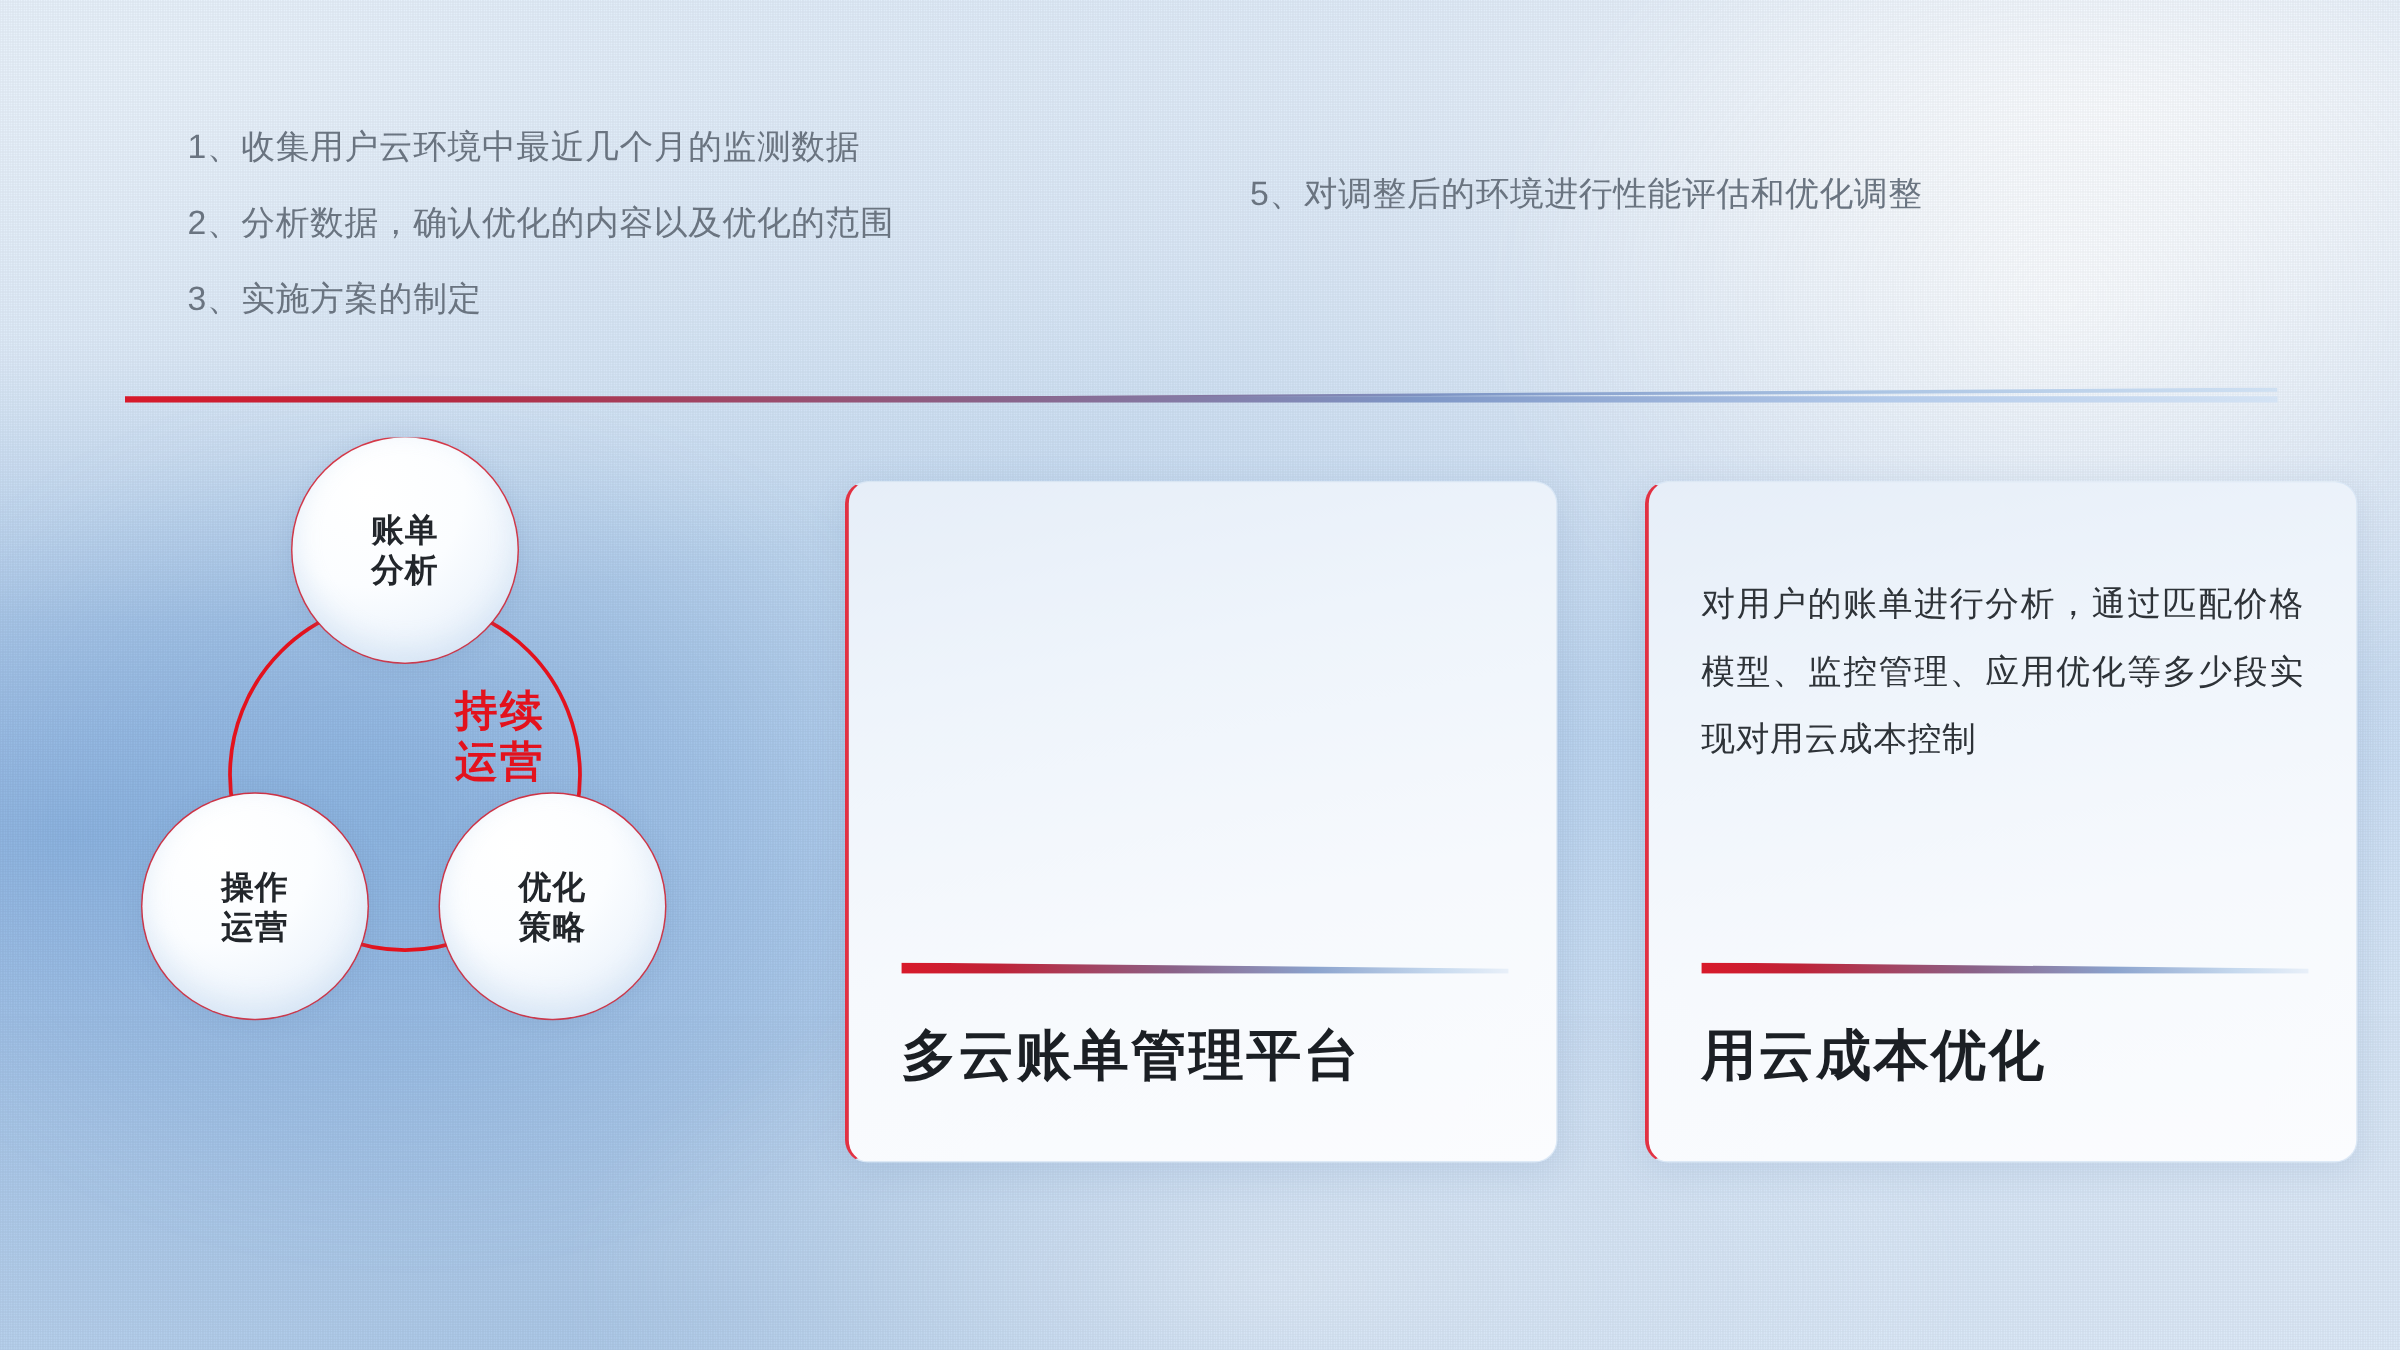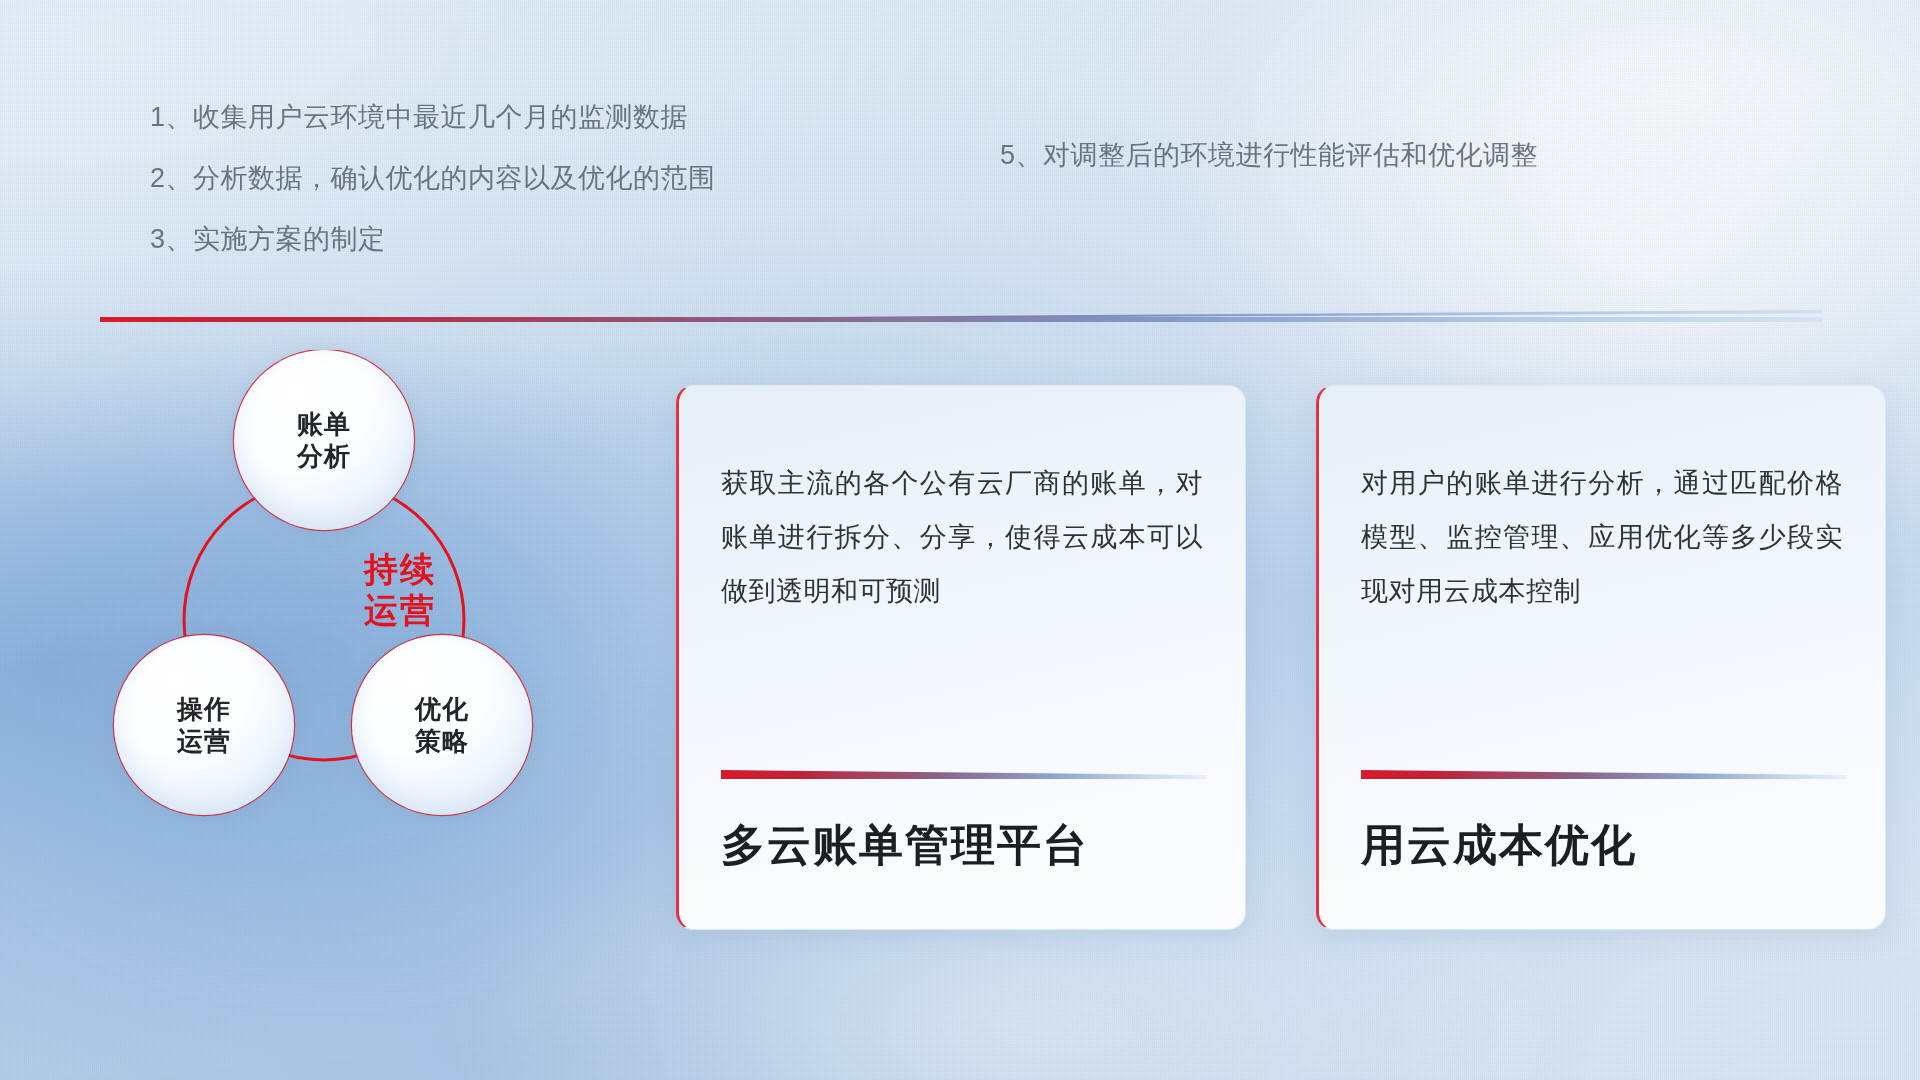--- a/index.html
+++ b/index.html
@@ -194,23 +194,20 @@
 
     <div class="venn-center">
       <div class="venn-center-label">
         <span>持续</span><br>
         <span>运营</span>
       </div>
     </div>
   </div>
 
   <div class="card card-1">
-    <div class="card-body">
-      <div class="card-text">获取主流的各个公有云厂商的账单，对账单进行拆分、分享，使得云成本可以做到透明和可预测</div>
-    </div>
     <div class="card-rule">
       <div class="tri"></div>
     </div>
     <div class="card-title">多云账单管理平台</div>
   </div>
 
   <div class="card card-2">
     <div class="card-body">
       <div class="card-text">对用户的账单进行分析，通过匹配价格模型、监控管理、应用优化等多少段实现对用云成本控制</div>
     </div>

